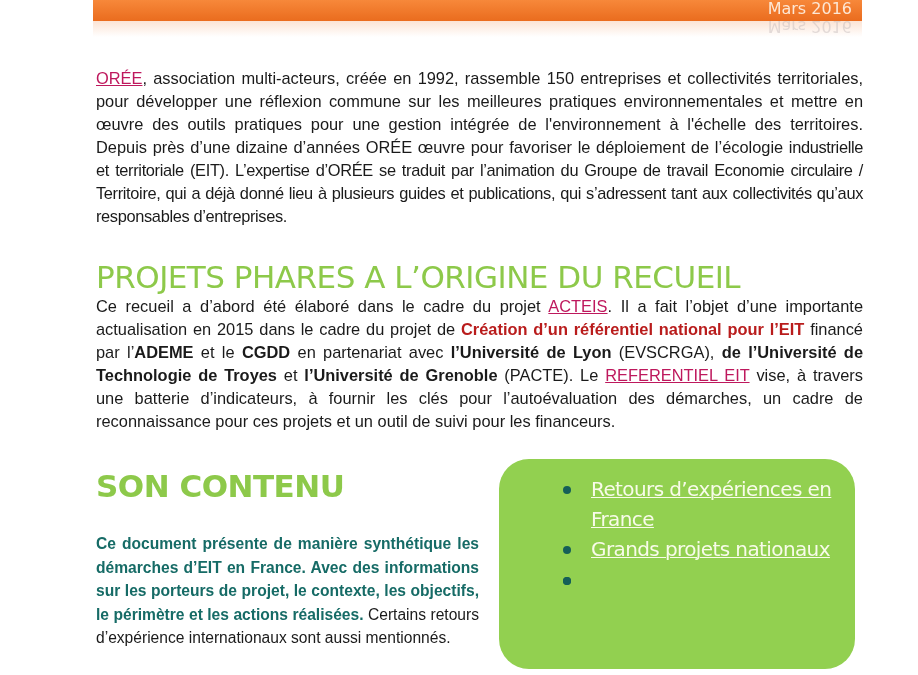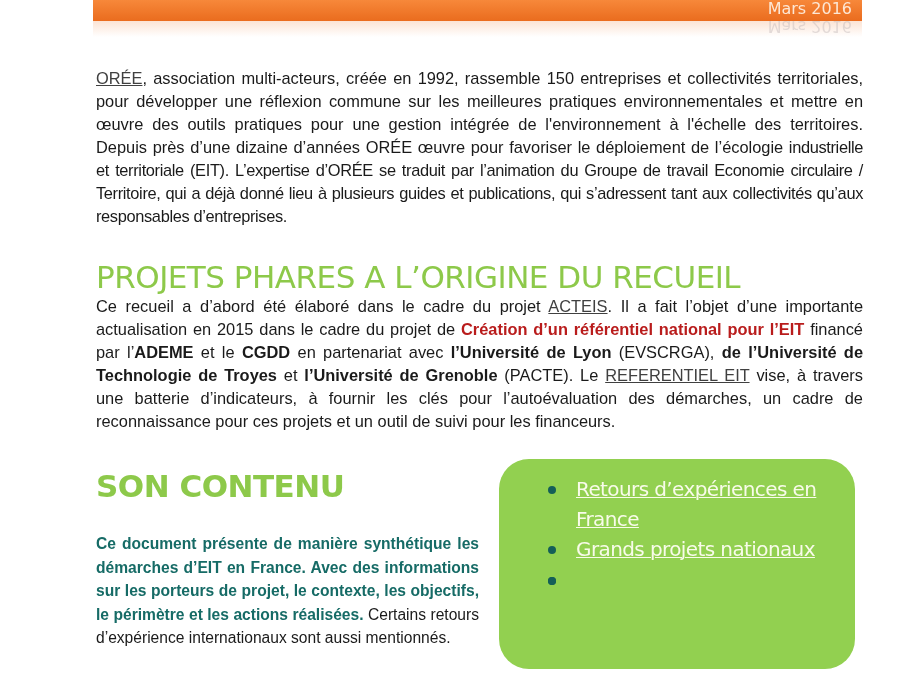--- a/index.html
+++ b/index.html
@@ -10,36 +10,36 @@
     .topbar .date { position: absolute; right: 10px; top: -1px; color: #fde7d4;
       font-size: 16px; font-family: "DejaVu Sans", sans-serif; }
     .reflect { position: absolute; left: 93px; top: 21px; width: 769px; height: 16px;
       background: linear-gradient(rgba(240,130,60,0.22), rgba(255,255,255,0)); }
     .reflect .date { position: absolute; right: 10px; top: -4px; color: rgba(200,190,190,0.5);
       font-size: 16px; font-family: "DejaVu Sans", sans-serif; transform: scaleY(-1); }
     .para { position: absolute; left: 96px; width: 767px; font-size: 16.4px;
       line-height: 23px; text-align: justify; }
     .para1 { top: 67px; }
     .para1 .cond { letter-spacing: -0.35px; }
-    a.lnk { color: #404040; text-decoration: underline; }
+    a.lnk { color: #be185d; text-decoration: underline; }
     h2 { position: absolute; left: 96px; margin: 0; font-weight: normal;
       color: #8dc94a; font-size: 31px; font-family: "DejaVu Sans", sans-serif; letter-spacing: -0.5px; }
     .h-projets { top: 259px; }
     .h-contenu { top: 468px; font-weight: bold; }
     .para2 { top: 295px; }
     .orange { color: #b91c1c; font-weight: bold; }
     b { font-weight: bold; }
     .col { position: absolute; left: 96px; top: 506px; width: 383px; font-size: 15.6px;
       line-height: 23.5px; text-align: justify; margin-top: 26px; }
     .teal { color: #166b66; font-weight: bold; }
     .greenbox { position: absolute; left: 499px; top: 459px; width: 356px; height: 210px;
       background: #92d050; border-radius: 30px; }
     .greenbox ul { margin: 0; padding: 16px 0 0 0; list-style: none; }
     .greenbox li { position: relative; padding-left: 77px; font-size: 20px; line-height: 29.5px;
-      font-family: "DejaVu Sans", sans-serif; letter-spacing: -0.6px; margin-bottom: 1px; }
+      font-family: "DejaVu Sans", sans-serif; letter-spacing: -0.6px; margin-bottom: 1px; margin-left: 15px; }
     .greenbox li .bullet { position: absolute; left: 49px; top: 11px; width: 8px; height: 8px;
       border-radius: 50%; background: #155f58; }
     .greenbox li a { color: #f8fbe9; text-decoration: underline; text-decoration-thickness: 1px; }
   </style>
 </head>
 <body>
 
 <div class="topbar">
   <span class="date">Mars 2016</span>
 </div>

